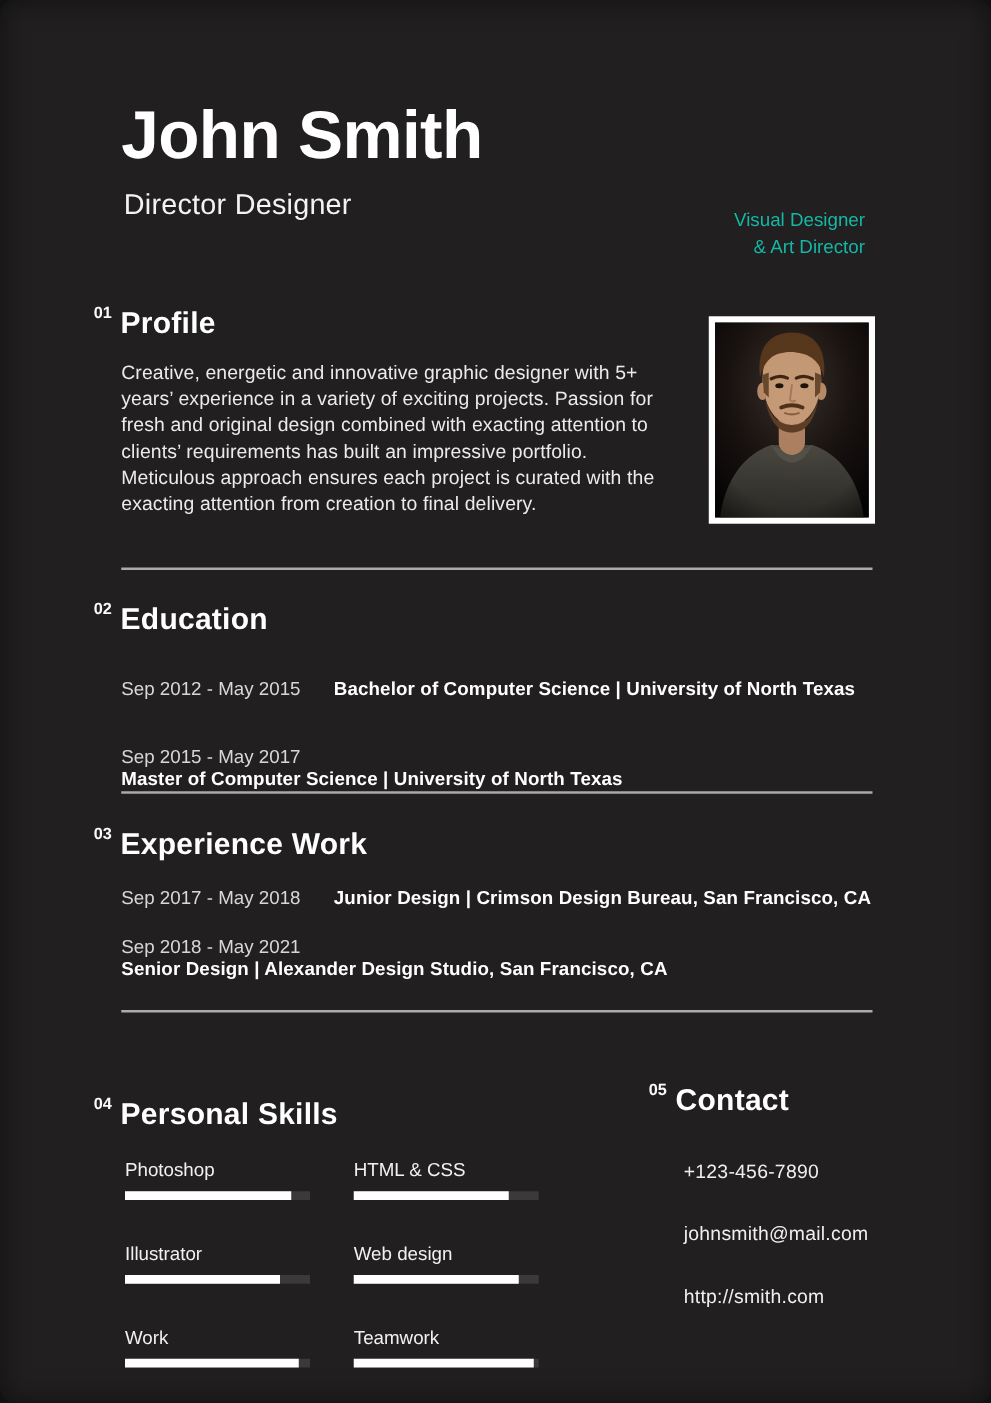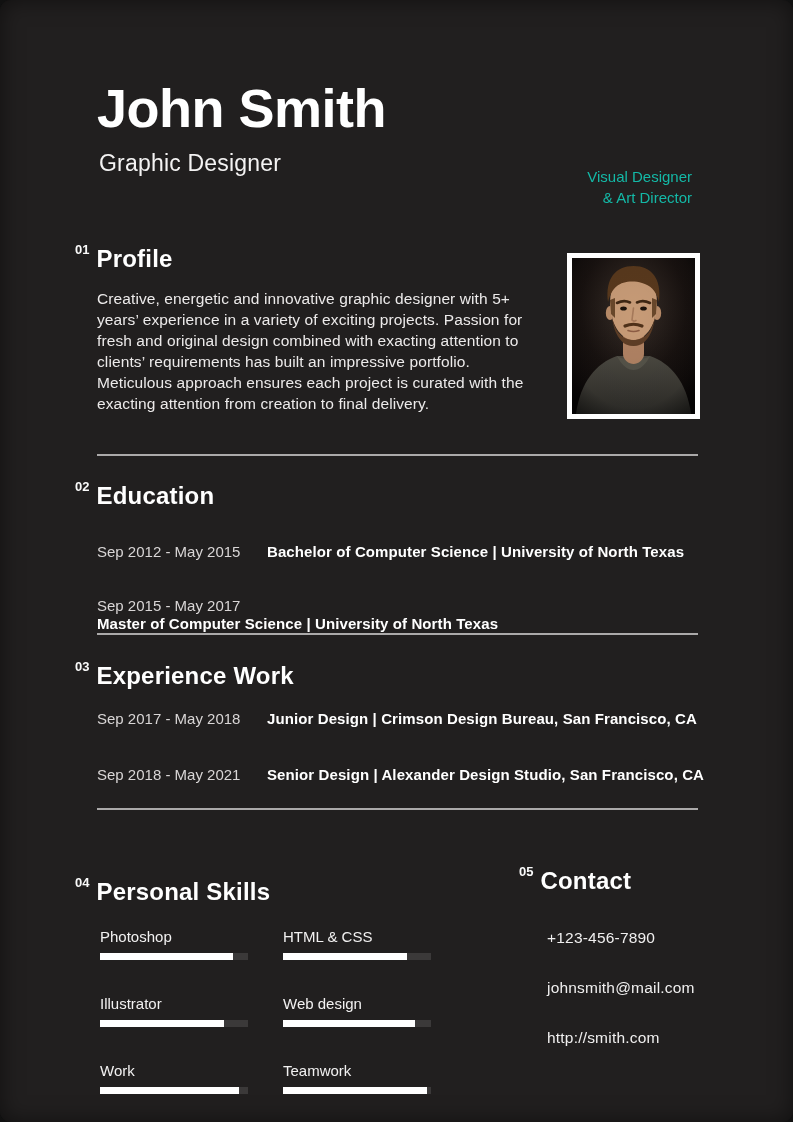--- a/index.html
+++ b/index.html
@@ -22,37 +22,37 @@
   .profile-body{width:442px;margin:16px 0 0 22px;font-size:15.5px;line-height:20.9px;color:#eceaea;letter-spacing:.1px;}
   
   .photo-frame{position:absolute;left:567px;top:253px;width:123px;height:156px;border:5px solid #ffffff;background:#0a0807;}
   
   .divider{position:absolute;left:97px;width:601px;height:1.5px;background:#aba9a9;}
   
   .row{display:flex;padding-left:22px;font-size:15px;line-height:18px;align-items:baseline;}
   .row-dates{width:148px;margin-right:22px;color:#d9d6d6;font-weight:400;flex:none;}
   .row-detail{font-weight:700;color:#ffffff;letter-spacing:.1px;}
   .edu-row1{margin-top:33px;} .edu-row2{margin-top:36px;flex-direction:column;}
-  .exp-row1{margin-top:20px;} .exp-row2{margin-top:38px;}
+  .exp-row1{margin-top:20px;} .exp-row2{margin-top:21px;flex-direction:column;}
   
   .skills-grid{margin:22px 0 0 25px;display:grid;grid-auto-flow:column;grid-template-rows:repeat(3,auto);grid-template-columns:148px 148px;column-gap:58px;row-gap:20px;gap:35px;}
   .skill-label{font-size:15px;color:#f2f1f1;margin-bottom:7px;line-height:18px;}
   .bar-track{width:148px;height:7px;background:#3b3939;}
   .bar-fill{height:100%;background:#ffffff;}
   
   .contact-items{padding-left:28px;margin-top:34px;}
   .contact-item{font-size:15.5px;line-height:18px;color:#f0efef;margin-bottom:32px;letter-spacing:.2px;}
 </style>
 </head>
 <body>
 
 <div class="page">
 
   <div class="name">John Smith</div>
-  <div class="role">Graphic Designer</div>
+  <div class="role">Director Designer</div>
   <div class="tagline">
     <div>Visual Designer</div>
     <div>&amp; Art Director</div>
   </div>
 
   <div class="sec" style="top:245px;">
     <div class="sec-head">
       <span class="sec-num">01</span>
       <span class="sec-title">Profile</span>
     </div>

